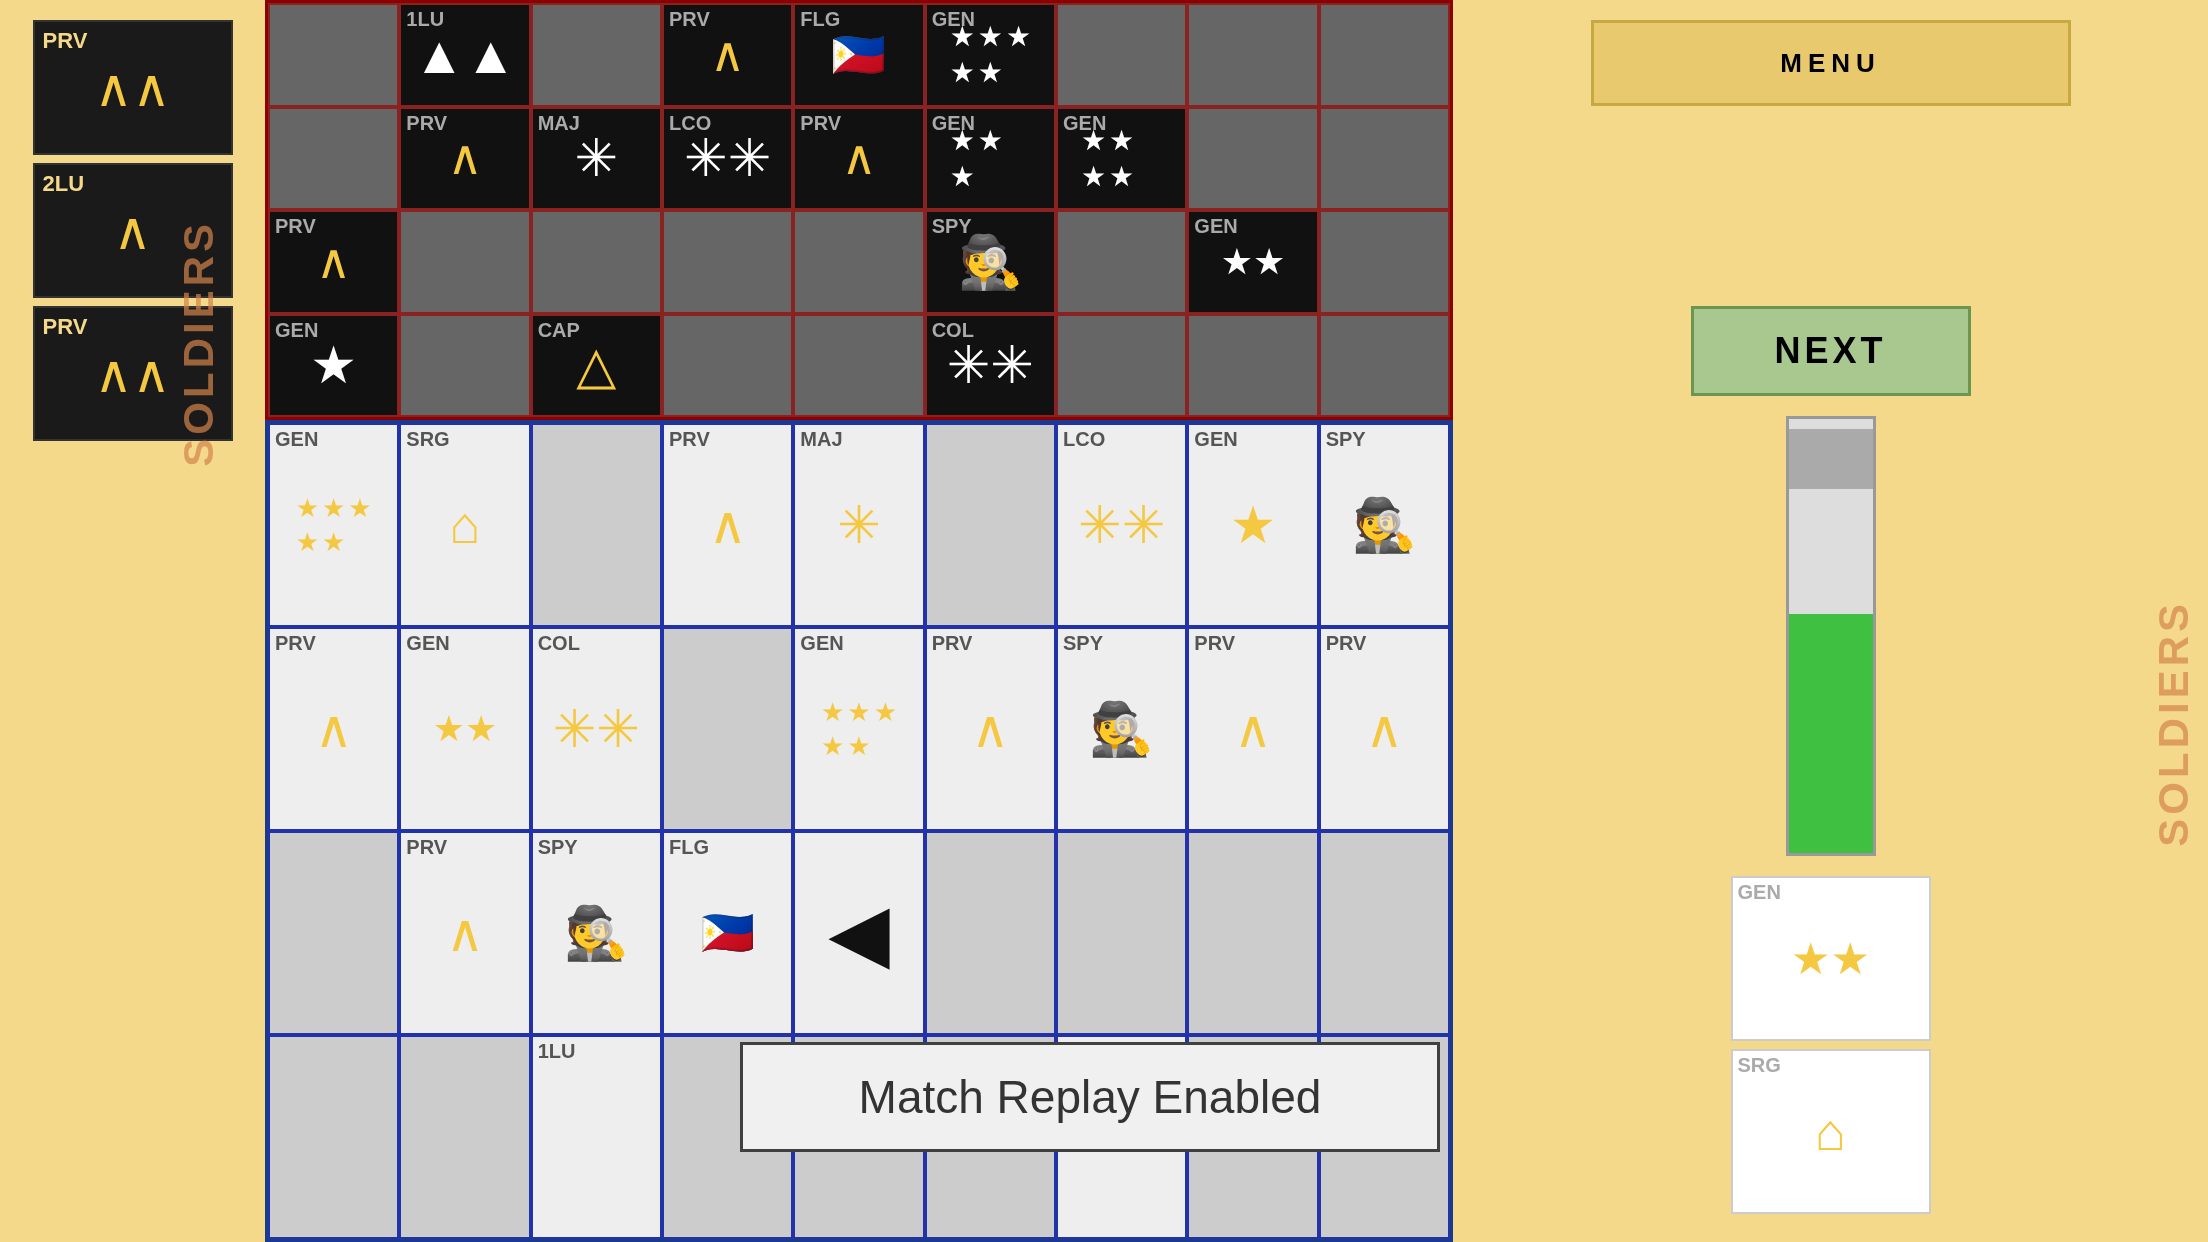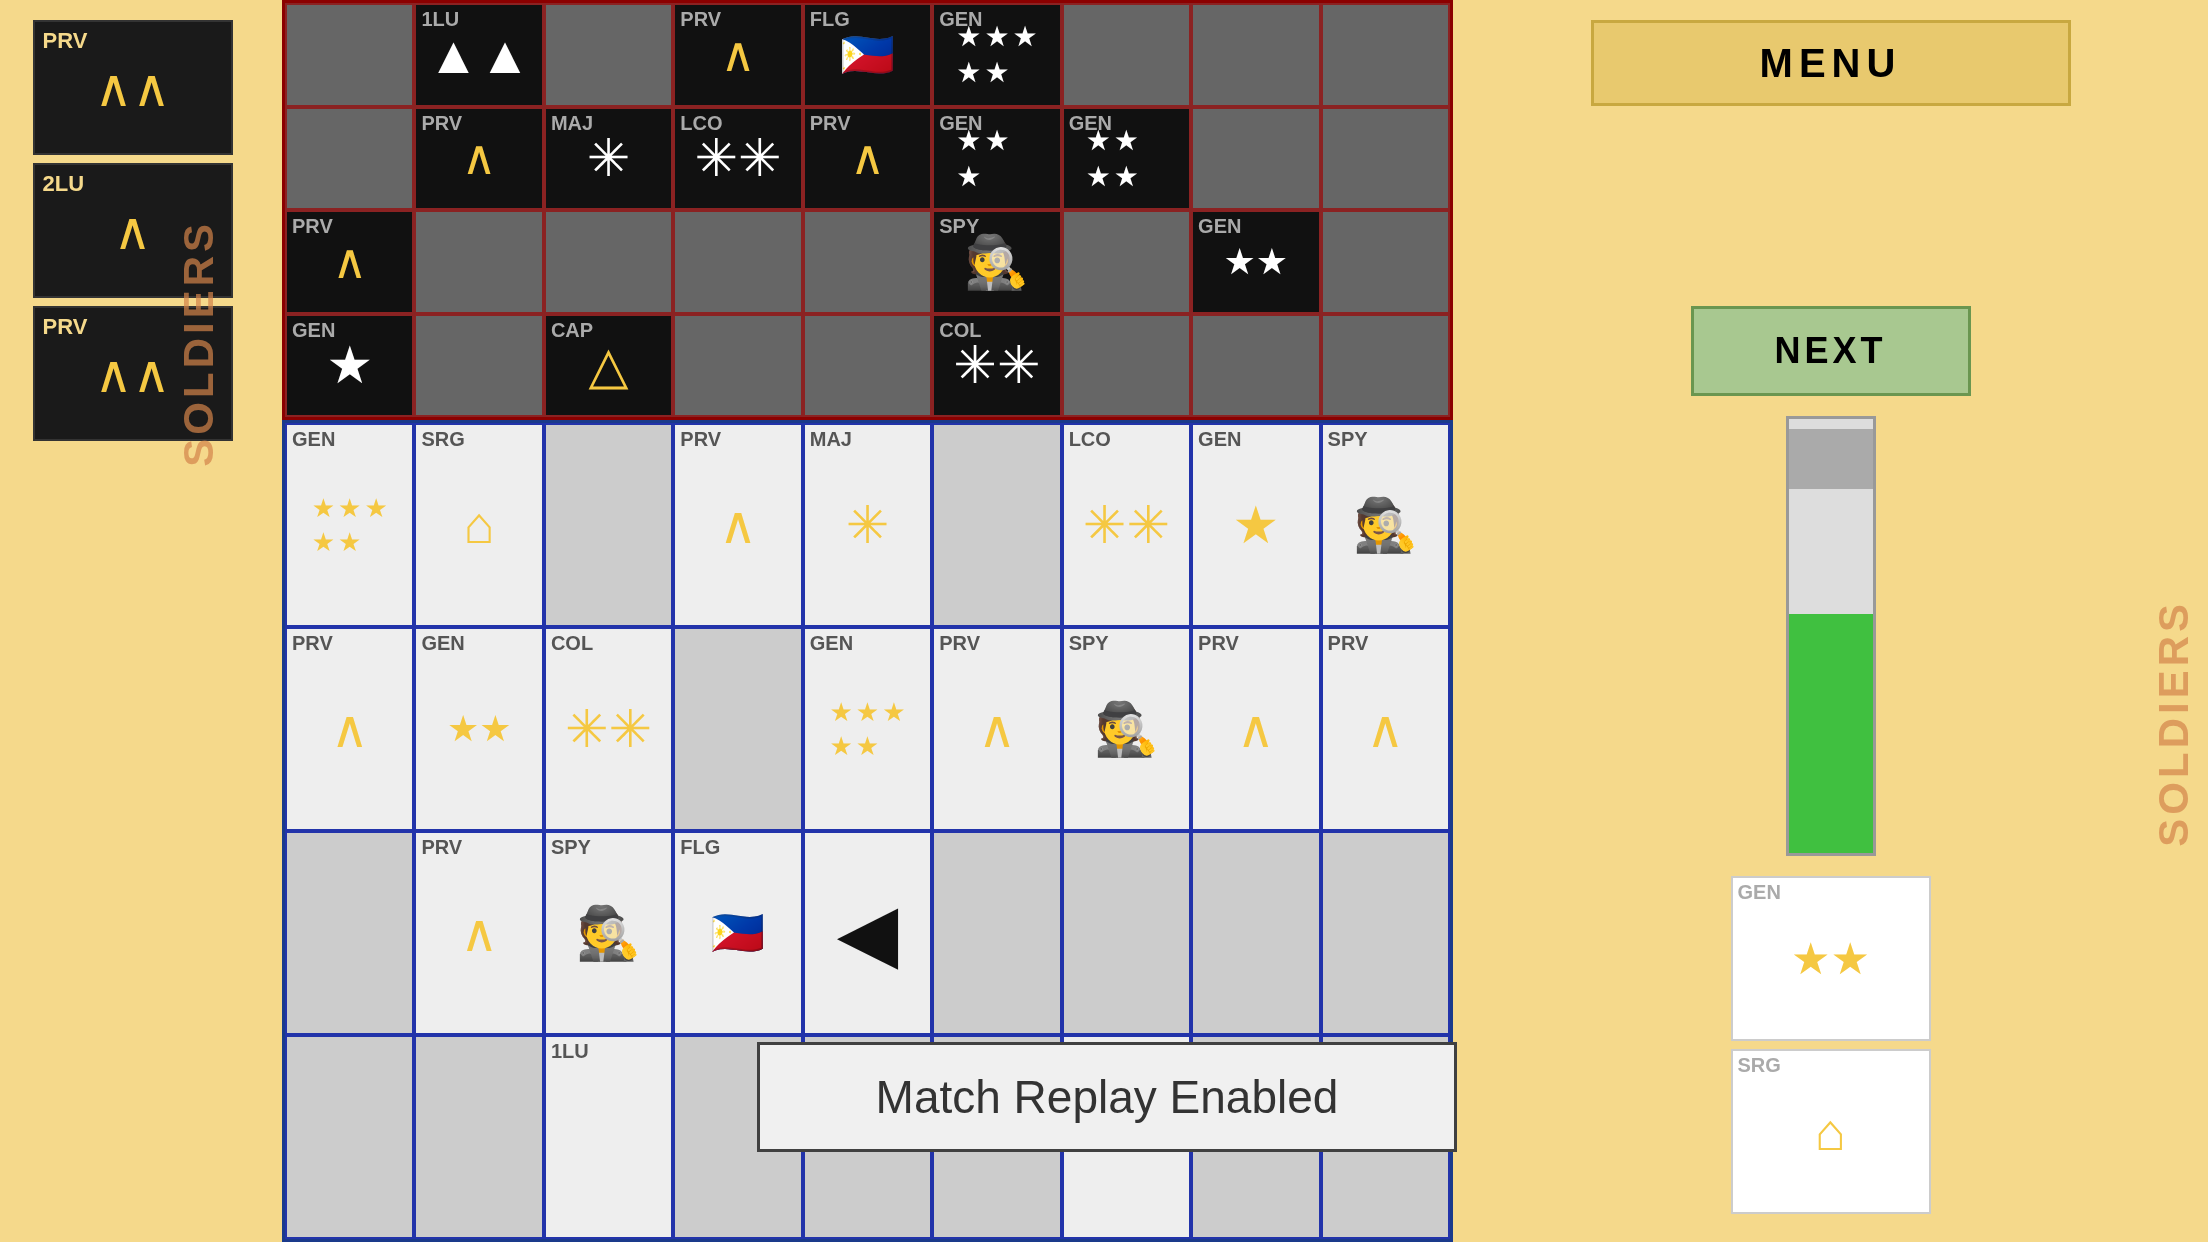--- a/index.html
+++ b/index.html
@@ -87,21 +87,21 @@
       flex-direction: column;
       align-items: center;
       padding: 20px;
     }
 
     #menu-button {
       width: 480px;
       height: 90px;
       background-color: #e8c96e;
       border: 3px solid #c8a840;
-      font-size: 40px;
+      font-size: 26px;
       font-weight: bold;
       letter-spacing: 6px;
       cursor: pointer;
       margin-bottom: 20px;
     }
 
     #next-button {
       width: 280px;
       height: 90px;
       background-color: #a8c890;
@@ -195,21 +195,20 @@
     }
 
     
     #board-wrapper {
       position: absolute;
       left: 265px;
       top: 0;
       right: 755px;
       bottom: 0;
       background-color: #4c1d95;
-      margin-left: 17px;
     }
 
     .board-section-top {
       position: absolute;
       top: 0;
       left: 0;
       right: 0;
       height: 420px;
       background-color: #666;
       display: grid;

